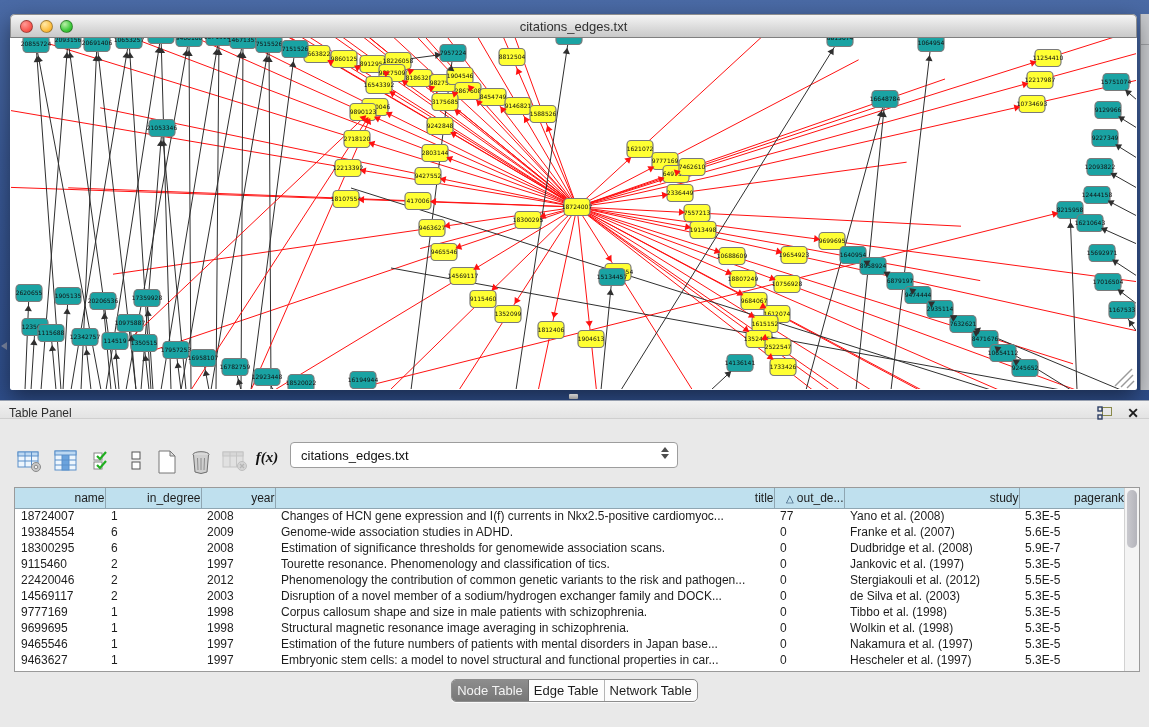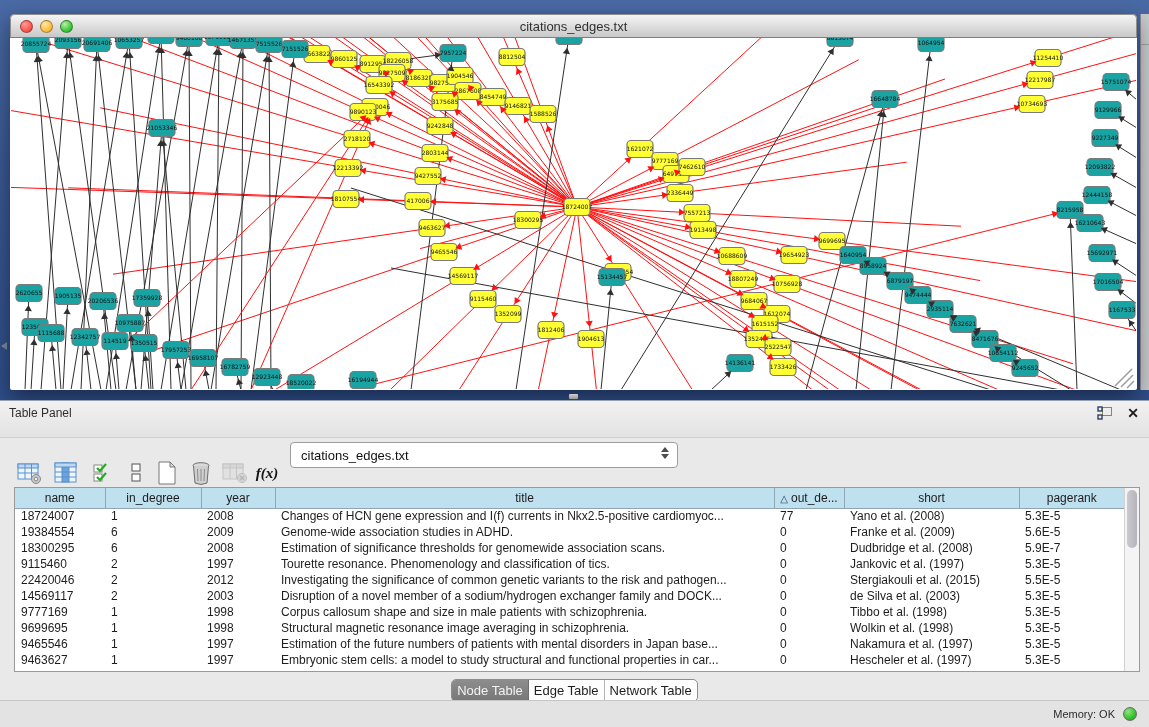--- a/index.html
+++ b/index.html
@@ -24,39 +24,39 @@
   .tl { width:13px; height:13px; border-radius:50%; border:1px solid rgba(0,0,0,.35); }
   .tl.red { background:radial-gradient(circle at 35% 30%,#ff9a96,#f95a52 60%,#d83a34); }
   .tl.yellow { background:radial-gradient(circle at 35% 30%,#ffe9a8,#fdbf42 60%,#df9b21); }
   .tl.green { background:radial-gradient(circle at 35% 30%,#b9f0a8,#3ec93b 60%,#22a326); }
   .win-title { position:absolute; left:0; right:0; top:4px; text-align:center; font-size:13px; color:#303030; }
   .canvas-wrap { position:absolute; left:1px; top:24px; width:1125px; height:351px; background:#fff; overflow:hidden; }
   .canvas-wrap svg { display:block; }
 
   
   .table-panel { position:absolute; left:0; top:400px; width:1149px; height:327px; background:#e9e9e9; border-top:1px solid #97a0b0; }
-  .panel-header { position:relative; height:37px; background:linear-gradient(180deg,#f1f1f1,#e3e3e3); border-bottom:1px solid #cfcfcf; }
+  .panel-header { position:relative; height:18px; background:linear-gradient(180deg,#f1f1f1,#e3e3e3); border-bottom:1px solid #cfcfcf; }
   .panel-title { position:absolute; left:9px; top:5px; font-size:12px; color:#2e2e2e; }
   .panel-btns { position:absolute; right:10px; top:3px; display:flex; gap:14px; align-items:center; }
   .float-btn svg { display:block; }
   .close-btn { font-size:14px; font-weight:bold; color:#1b1b1b; line-height:18px; cursor:default; }
 
   .toolbar { position:absolute; left:0; top:38px; height:34px; width:100%; }
-  .tb-icon { position:absolute; top:19px; width:30px; height:30px; display:flex; align-items:center; justify-content:center; }
+  .tb-icon { position:absolute; top:10px; width:30px; height:30px; display:flex; justify-content:center; }
   .fx-label { font-family:"Liberation Serif", serif; font-style:italic; font-weight:bold; font-size:15px; color:#111; }
   .combo { position:absolute; left:290px; top:3px; width:388px; height:26px; background:#fff;
     border:1px solid #9d9d9d; border-radius:4px; font-size:13px; color:#111;
     display:flex; align-items:center; padding-left:10px; }
   .combo-arrows { position:absolute; right:8px; top:4px; display:flex; flex-direction:column; gap:2px; }
   .combo-arrows .up { width:0;height:0;border-left:4px solid transparent;border-right:4px solid transparent;border-bottom:5px solid #4d4d4d; }
   .combo-arrows .dn { width:0;height:0;border-left:4px solid transparent;border-right:4px solid transparent;border-top:5px solid #4d4d4d; }
 
   .table-box { position:absolute; left:14px; top:86px; width:1126px; height:185px; background:#fff; border:1px solid #9a9a9a; }
   table.data { border-collapse:collapse; table-layout:fixed; width:1109px; font-size:12px; }
-  table.data th { height:20px; background:#bfe0ee; border:1px solid #8fa6b2; border-top:none; font-weight:normal; font-size:12px; color:#1c1c1c; text-align:center; overflow:hidden; white-space:nowrap; }
+  table.data th { height:20px; background:#bfe0ee; border:1px solid #8fa6b2; border-top:none; font-weight:normal; font-size:12px; color:#1c1c1c; text-align:right; overflow:hidden; white-space:nowrap; }
   table.data th:first-child { border-left:none; }
   table.data th:last-child { border-right:none; }
   table.data td { height:16px; padding:0 4px 0 6px; white-space:nowrap; overflow:hidden; color:#1d1d1d; }
   .sort-tri { font-size:10px; color:#246; margin-right:3px; }
   .vscroll { position:absolute; right:0; top:0; width:15px; height:183px; background:#f4f4f4; border-left:1px solid #d2d2d2; }
   .vthumb { position:absolute; left:2px; top:2px; width:10px; height:58px; background:linear-gradient(90deg,#c9c9ce,#b4b4bb); border-radius:6px; }
 
   .tabs { position:absolute; left:0; right:0; top:278px; display:flex; justify-content:center; }
   .seg { display:flex; border:1px solid #8d8d8d; border-radius:5px; overflow:hidden; background:#fdfdfd; box-shadow:0 1px 0 rgba(255,255,255,.7); }
   .seg button { font-family:"Liberation Sans",sans-serif; font-size:13px; padding:3px 5px; border:none; background:transparent; color:#1e1e1e; border-right:1px solid #b5b5b5; cursor:default; }
@@ -666,41 +666,41 @@
             <col style="width:175px">
             <col style="width:105px">
         </colgroup>
         <thead>
             <tr>
               <th>name</th>
               <th>in_degree</th>
               <th>year</th>
               <th>title</th>
               <th><span class="sort-tri">△</span>out_de...</th>
-              <th>short</th>
+              <th>study</th>
               <th>pagerank</th>
             </tr>
           </thead>
         <tbody>
             <tr>
               <td>18724007</td>
               <td>1</td>
               <td>2008</td>
               <td>Changes of HCN gene expression and I(f) currents in Nkx2.5-positive cardiomyoc...</td>
               <td>77</td>
               <td>Yano et al. (2008)</td>
               <td>5.3E-5</td>
             </tr>
             <tr>
               <td>19384554</td>
               <td>6</td>
               <td>2009</td>
               <td>Genome-wide association studies in ADHD.</td>
               <td>0</td>
-              <td>Franke et al. (2009)</td>
+              <td>Franke et al. (2007)</td>
               <td>5.6E-5</td>
             </tr>
             <tr>
               <td>18300295</td>
               <td>6</td>
               <td>2008</td>
               <td>Estimation of significance thresholds for genomewide association scans.</td>
               <td>0</td>
               <td>Dudbridge et al. (2008)</td>
               <td>5.9E-7</td>
@@ -711,23 +711,23 @@
               <td>1997</td>
               <td>Tourette resonance. Phenomenology and classification of tics.</td>
               <td>0</td>
               <td>Jankovic et al. (1997)</td>
               <td>5.3E-5</td>
             </tr>
             <tr>
               <td>22420046</td>
               <td>2</td>
               <td>2012</td>
-              <td>Investigating the significance of common genetic variants to the risk and pathogen...</td>
-              <td>0</td>
-              <td>Stergiakouli et al. (2015)</td>
+              <td>Phenomenology the contribution of common genetic variants to the risk and pathogen...</td>
+              <td>0</td>
+              <td>Stergiakouli et al. (2012)</td>
               <td>5.5E-5</td>
             </tr>
             <tr>
               <td>14569117</td>
               <td>2</td>
               <td>2003</td>
               <td>Disruption of a novel member of a sodium/hydrogen exchanger family and DOCK...</td>
               <td>0</td>
               <td>de Silva et al. (2003)</td>
               <td>5.3E-5</td>
@@ -756,38 +756,34 @@
               <td>1997</td>
               <td>Estimation of the future numbers of patients with mental disorders in Japan base...</td>
               <td>0</td>
               <td>Nakamura et al. (1997)</td>
               <td>5.3E-5</td>
             </tr>
             <tr>
               <td>9463627</td>
               <td>1</td>
               <td>1997</td>
-              <td>Embryonic stem cells: a model to study structural and functional properties in car...</td>
+              <td>Embryonic stem cells: a model to novel structural and functional properties in car...</td>
               <td>0</td>
               <td>Hescheler et al. (1997)</td>
               <td>5.3E-5</td>
             </tr>
           </tbody>
       </table>
       <div class="vscroll">
           <div class="vthumb"></div>
         </div>
     </div>
 
     <div class="tabs">
       <div class="seg">
         <button class="sel">Node Table</button>
         <button>Edge Table</button>
         <button>Network Table</button>
       </div>
     </div>
 
-    <div class="statusbar">
-      <span class="mem">Memory: OK</span>
-      <span class="mem-dot"></span>
-    </div>
   </div>
 </div>
 
 </body></html>

